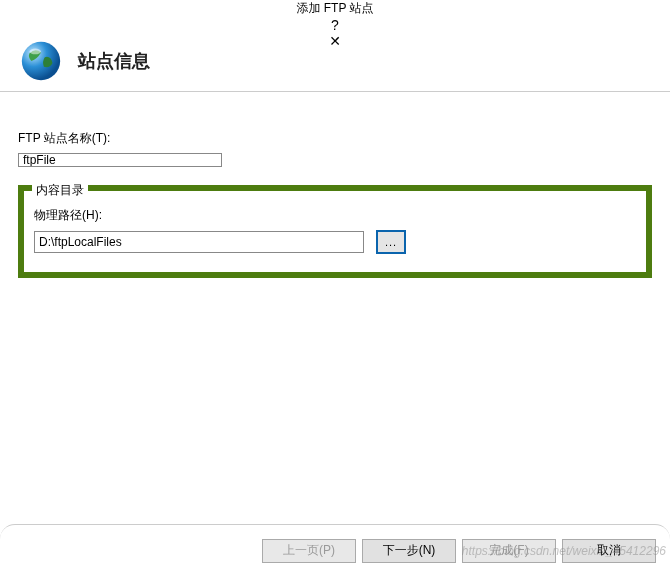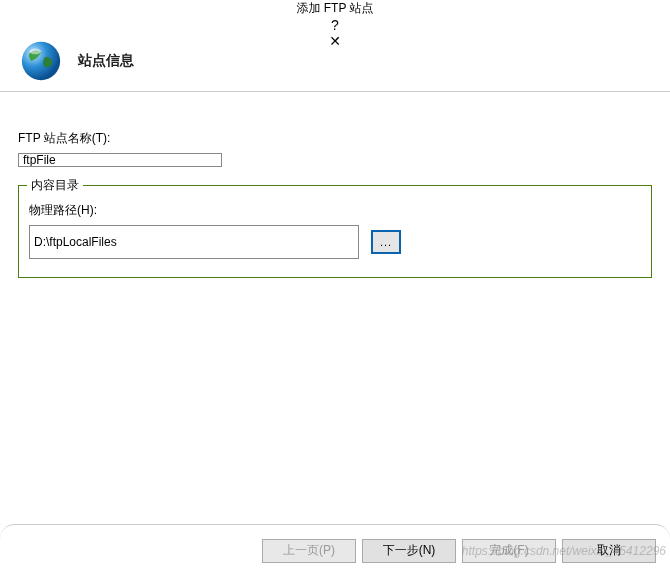--- a/index.html
+++ b/index.html
@@ -37,60 +37,60 @@
     align-items: center;
     padding-left: 18px;
     border-bottom: 1px solid #ccc;
   }
   .globe {
     width: 46px;
     height: 46px;
     margin-right: 14px;
   }
   .header-title {
-    font-size: 14px;
+    font-size: 18px;
     font-weight: bold;
     color: #222;
   }
   .body-area {
     padding: 18px;
     background: #fff;
     height: 428px;
   }
   .label { display: block; margin: 20px 0 6px 0; color: #000000; }
   .text-input {
     width: 204px;
     height: 14px;
     border: 1px solid #888;
     padding: 2px 4px;
     font-family: inherit;
     font-size: 12px;
   }
   .fieldset {
-    border: 1px solid #4d7c0f;
+    border: 6px solid #4d7c0f;
     margin-top: 18px;
     padding: 8px 10px 18px 10px;
     position: relative;
   }
   .fieldset-legend {
     position: absolute;
     top: -9px;
     left: 8px;
     background: #fff;
     padding: 0 4px;
     font-size: 12px;
   }
   .path-row {
     display: flex;
     align-items: center;
     gap: 12px;
   }
   .path-input {
     width: 330px;
-    height: 34px;
+    height: 22px;
     border: 1px solid #888;
     padding: 2px 4px;
     font-family: inherit;
     font-size: 12px;
   }
   .browse-btn {
     width: 30px;
     height: 24px;
     border: 2px solid #0a64ad;
     background: #e5e5e5;

